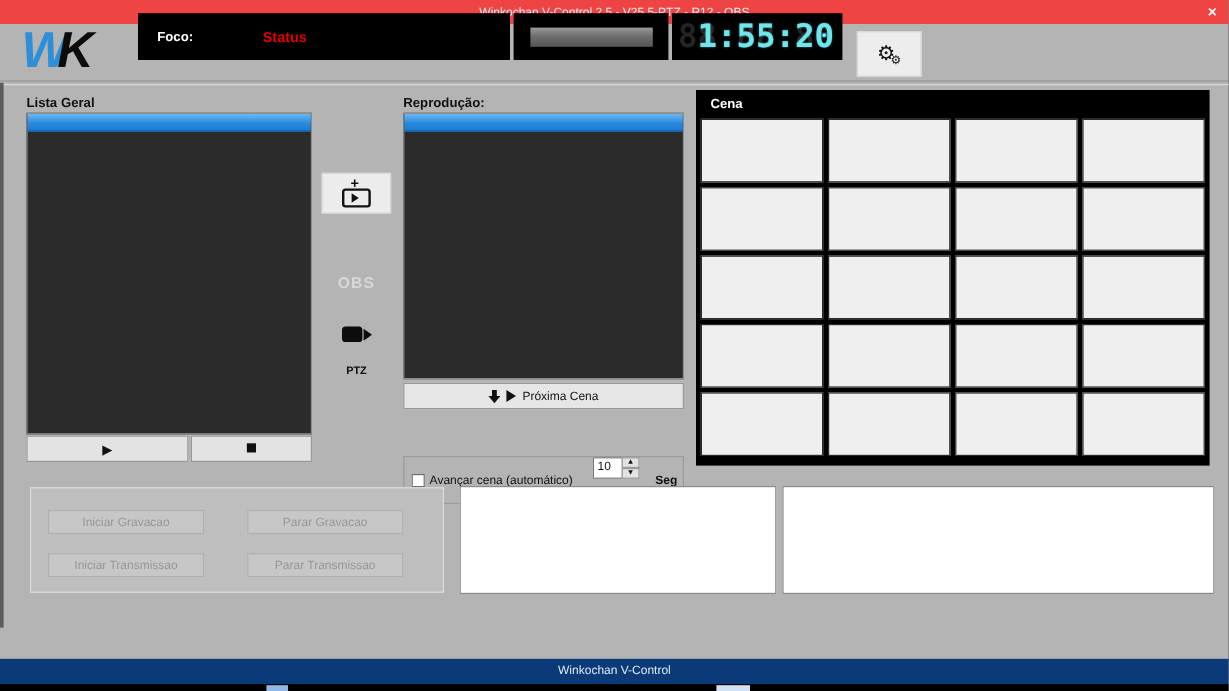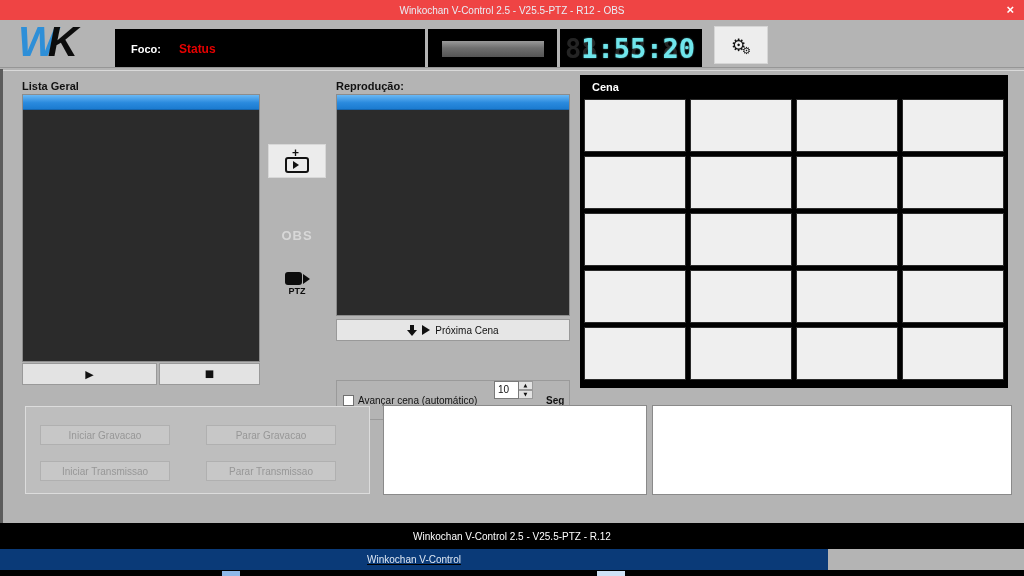--- a/index.html
+++ b/index.html
@@ -12,21 +12,21 @@
   .titlebar .close{position:absolute;right:10px;top:1px;color:#fff;font-size:13px;font-weight:bold;
                    cursor:default;line-height:18px;}
   
   .header-groove{position:absolute;left:0;top:67px;width:1024px;height:2px;
                  border-top:1px solid #969696;border-bottom:1px solid #d9d9d9;}
   .left-edge{position:absolute;left:0;top:69px;width:3px;height:454px;background:#5c5c5c;}
   .logo{position:absolute;left:18px;top:22px;width:92px;height:42px;
         font-weight:bold;font-style:italic;font-size:42px;line-height:40px;letter-spacing:-4px;}
   .logo-w{color:#2e8fd8;}
   .logo-k{color:#0c0c0c;margin-left:-6px;}
-  .hpanel{position:absolute;top:29px;height:39px;background:#000;}
+  .hpanel{position:absolute;top:11px;height:39px;background:#000;gap:40px;}
   .foco{left:115px;width:310px;display:flex;align-items:center;}
   .foco-label{color:#fff;font-size:11px;font-weight:bold;margin-left:16px;}
   .status-label{color:#e60000;font-size:12px;font-weight:bold;margin-left:18px;}
   .meter{left:428px;width:129px;display:flex;align-items:center;justify-content:center;}
   .meter-bar{width:102px;height:16px;background:linear-gradient(#9a9a9a,#6e6e6e 45%,#555 100%);}
   .clockp{left:560px;width:142px;display:flex;align-items:center;justify-content:center;}
   .clockwrap{position:relative;width:132px;height:32px;}
   .seg{position:absolute;left:0;top:0;width:100%;height:100%;
        font-family:"DejaVu Sans Mono",monospace;font-weight:bold;font-size:27px;line-height:32px;
        white-space:pre;letter-spacing:0px;}
@@ -66,21 +66,21 @@
                  border-left:6px solid #111;}
   .icon-addmedia .plus{position:absolute;left:5px;top:-13px;font-size:12px;font-weight:bold;color:#111;}
   .obs-label{position:absolute;left:268px;top:228px;width:58px;text-align:center;
              color:#d8d8d8;font-size:13px;font-weight:bold;letter-spacing:1px;}
   .ptz{position:absolute;left:268px;top:272px;width:58px;display:flex;flex-direction:column;
        align-items:center;}
   .cam{display:flex;align-items:center;}
   .cam-body{width:17px;height:13px;background:#0c0c0c;border-radius:3px;}
   .cam-lens{width:0;height:0;border-top:5px solid transparent;border-bottom:5px solid transparent;
             border-left:7px solid #0c0c0c;margin-left:1px;}
-  .ptz-label{font-size:9px;font-weight:bold;color:#0c0c0c;margin-top:1px;}
+  .ptz-label{font-size:9px;font-weight:bold;color:#0c0c0c;margin-top:19px;}
   
   .next-btn{position:absolute;left:336px;top:319px;width:234px;height:22px;background:#e6e6e6;
             border:1px solid #999;display:flex;align-items:center;justify-content:center;gap:5px;padding:0;}
   .dn-arrow{display:flex;flex-direction:column;align-items:center;}
   .dn-arrow .stem{width:4px;height:5px;background:#111;}
   .dn-arrow .head{width:0;height:0;border-left:5px solid transparent;border-right:5px solid transparent;
                   border-top:6px solid #111;}
   .next-play{width:0;height:0;border-top:5px solid transparent;border-bottom:5px solid transparent;
              border-left:8px solid #111;}
   .next-label{font-size:10px;color:#111;}
@@ -111,22 +111,22 @@
   .rb0{left:14px;top:18px;} .rb1{left:180px;top:18px;}
   .rb2{left:14px;top:54px;} .rb3{left:180px;top:54px;}
   .white-panel{position:absolute;top:405px;height:90px;background:#fff;border:1px solid #8a8a8a;
                box-sizing:border-box;}
   .wp1{left:383px;width:264px;}
   .wp2{left:652px;width:360px;}
   
   .statusbar{position:absolute;left:0;top:523px;width:1024px;height:26px;background:#000;
              display:flex;align-items:center;justify-content:center;}
   .statusbar span{color:#fff;font-size:10px;}
-  .taskbar{position:absolute;left:0;top:549px;width:828px;height:21px;background:#0a3a78;
-           display:flex;align-items:center;justify-content:center;text-decoration:underline;}
+  .taskbar{position:absolute;left:0;top:549px;width:1024px;height:21px;background:#0a3a78;
+           display:flex;align-items:center;justify-content:center;}
   .taskbar span{color:#dfe8f4;font-size:10px;}
   .bottom-strip{position:absolute;left:0;top:570px;width:1024px;height:6px;background:#000;}
   .frag{position:absolute;top:1px;height:5px;}
   .frag1{left:222px;width:18px;background:#8fb8e8;}
   .frag2{left:597px;width:28px;background:#cfe2f6;}
   button{cursor:default;}
 </style>
 </head>
 <body>
 
@@ -244,23 +244,20 @@
   <div class="rec-group">
     <button class="rec-btn rb0">Iniciar Gravacao</button>
     <button class="rec-btn rb1">Parar Gravacao</button>
     <button class="rec-btn rb2">Iniciar Transmissao</button>
     <button class="rec-btn rb3">Parar Transmissao</button>
   </div>
 
   <div class="white-panel wp1"></div>
   <div class="white-panel wp2"></div>
 
-  <div class="statusbar">
-    <span>Winkochan V-Control 2.5 - V25.5-PTZ - R.12</span>
-  </div>
   <div class="taskbar">
     <span>Winkochan V-Control</span>
   </div>
   <div class="bottom-strip">
     <span class="frag frag1"></span>
     <span class="frag frag2"></span>
   </div>
 
 </div>
 

